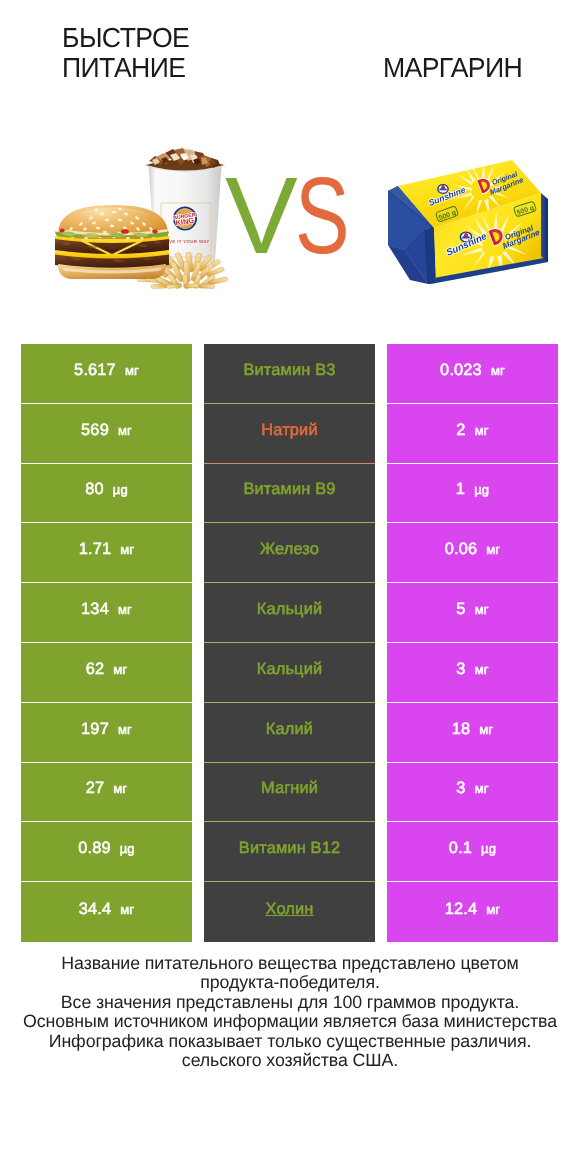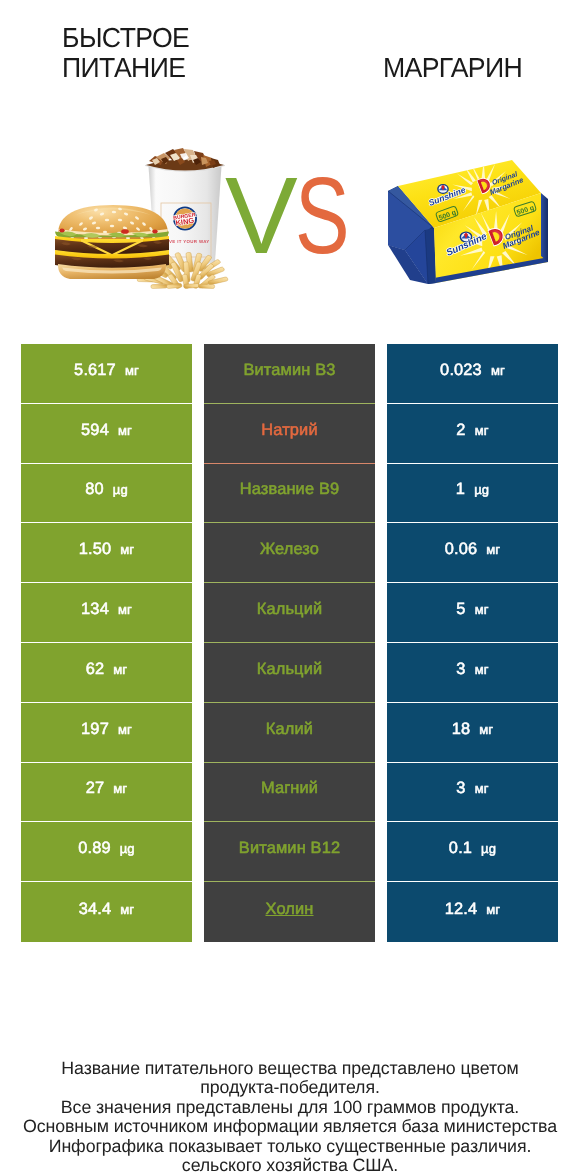--- a/index.html
+++ b/index.html
@@ -40,31 +40,31 @@
   .table { position:absolute; left:21px; top:344px; width:537px; }
   .row { display:flex; width:537px; height:59.8px;gap:12px; }
   .cell { width:179px; display:flex; align-items:center; justify-content:center;
           font-size:16.4px; font-weight:normal; letter-spacing:0.15px; padding-bottom:6px; }
   .cell.left, .cell.right { -webkit-text-stroke:0.55px #ffffff; }
   .cell.mid.win-green { -webkit-text-stroke:0.55px #80a32e; }
   .cell.mid.win-red { -webkit-text-stroke:0.55px #e3693f; }
   .cell .unit { font-size:13px; margin-left:9px; }
   .cell.left  { background:#80a32e; color:#ffffff; border-bottom:1px solid #ffffff; }
   .cell.mid   { background:#404040; }
-  .cell.right { background:#0c4a6e; color:#ffffff; border-bottom:1px solid #ffffff; }
+  .cell.right { background:#d946ef; color:#ffffff; border-bottom:1px solid #ffffff; }
   .row:last-child .cell.left, .row:last-child .cell.right { border-bottom:none; }
   .cell.mid.win-green { border-bottom:1px solid #9fb45e; }
   .cell.mid.win-red { border-bottom:1px solid #d8876a; }
   .row:last-child .cell.mid { border-bottom:none;text-decoration:underline; }
   .win-green { color:#80a32e; }
   .win-red   { color:#e3693f; }
 
   
   .footer {
-    position:absolute; left:10px; top:1059px; width:560px;
+    position:absolute; left:10px; top:954px; width:560px;
     text-align:center; font-size:17.8px; line-height:19.4px; color:#222222;
     letter-spacing:-0.1px;
   }
 </style>
 </head>
 <body>
 
 <div class="page">
 
   <div class="hdr-left">БЫСТРОЕ ПИТАНИЕ</div>
@@ -409,43 +409,43 @@
           <span class="unit">мг</span>
         </div>
         <div class="cell mid win-green">Витамин B3</div>
         <div class="cell right">
           <span>0.023</span>
           <span class="unit">мг</span>
         </div>
       </div>
       <div class="row">
         <div class="cell left">
-          <span>594</span>
+          <span>569</span>
           <span class="unit">мг</span>
         </div>
         <div class="cell mid win-red">Натрий</div>
         <div class="cell right">
           <span>2</span>
           <span class="unit">мг</span>
         </div>
       </div>
       <div class="row">
         <div class="cell left">
           <span>80</span>
           <span class="unit">µg</span>
         </div>
-        <div class="cell mid win-green">Название B9</div>
+        <div class="cell mid win-green">Витамин B9</div>
         <div class="cell right">
           <span>1</span>
           <span class="unit">µg</span>
         </div>
       </div>
       <div class="row">
         <div class="cell left">
-          <span>1.50</span>
+          <span>1.71</span>
           <span class="unit">мг</span>
         </div>
         <div class="cell mid win-green">Железо</div>
         <div class="cell right">
           <span>0.06</span>
           <span class="unit">мг</span>
         </div>
       </div>
       <div class="row">
         <div class="cell left">

